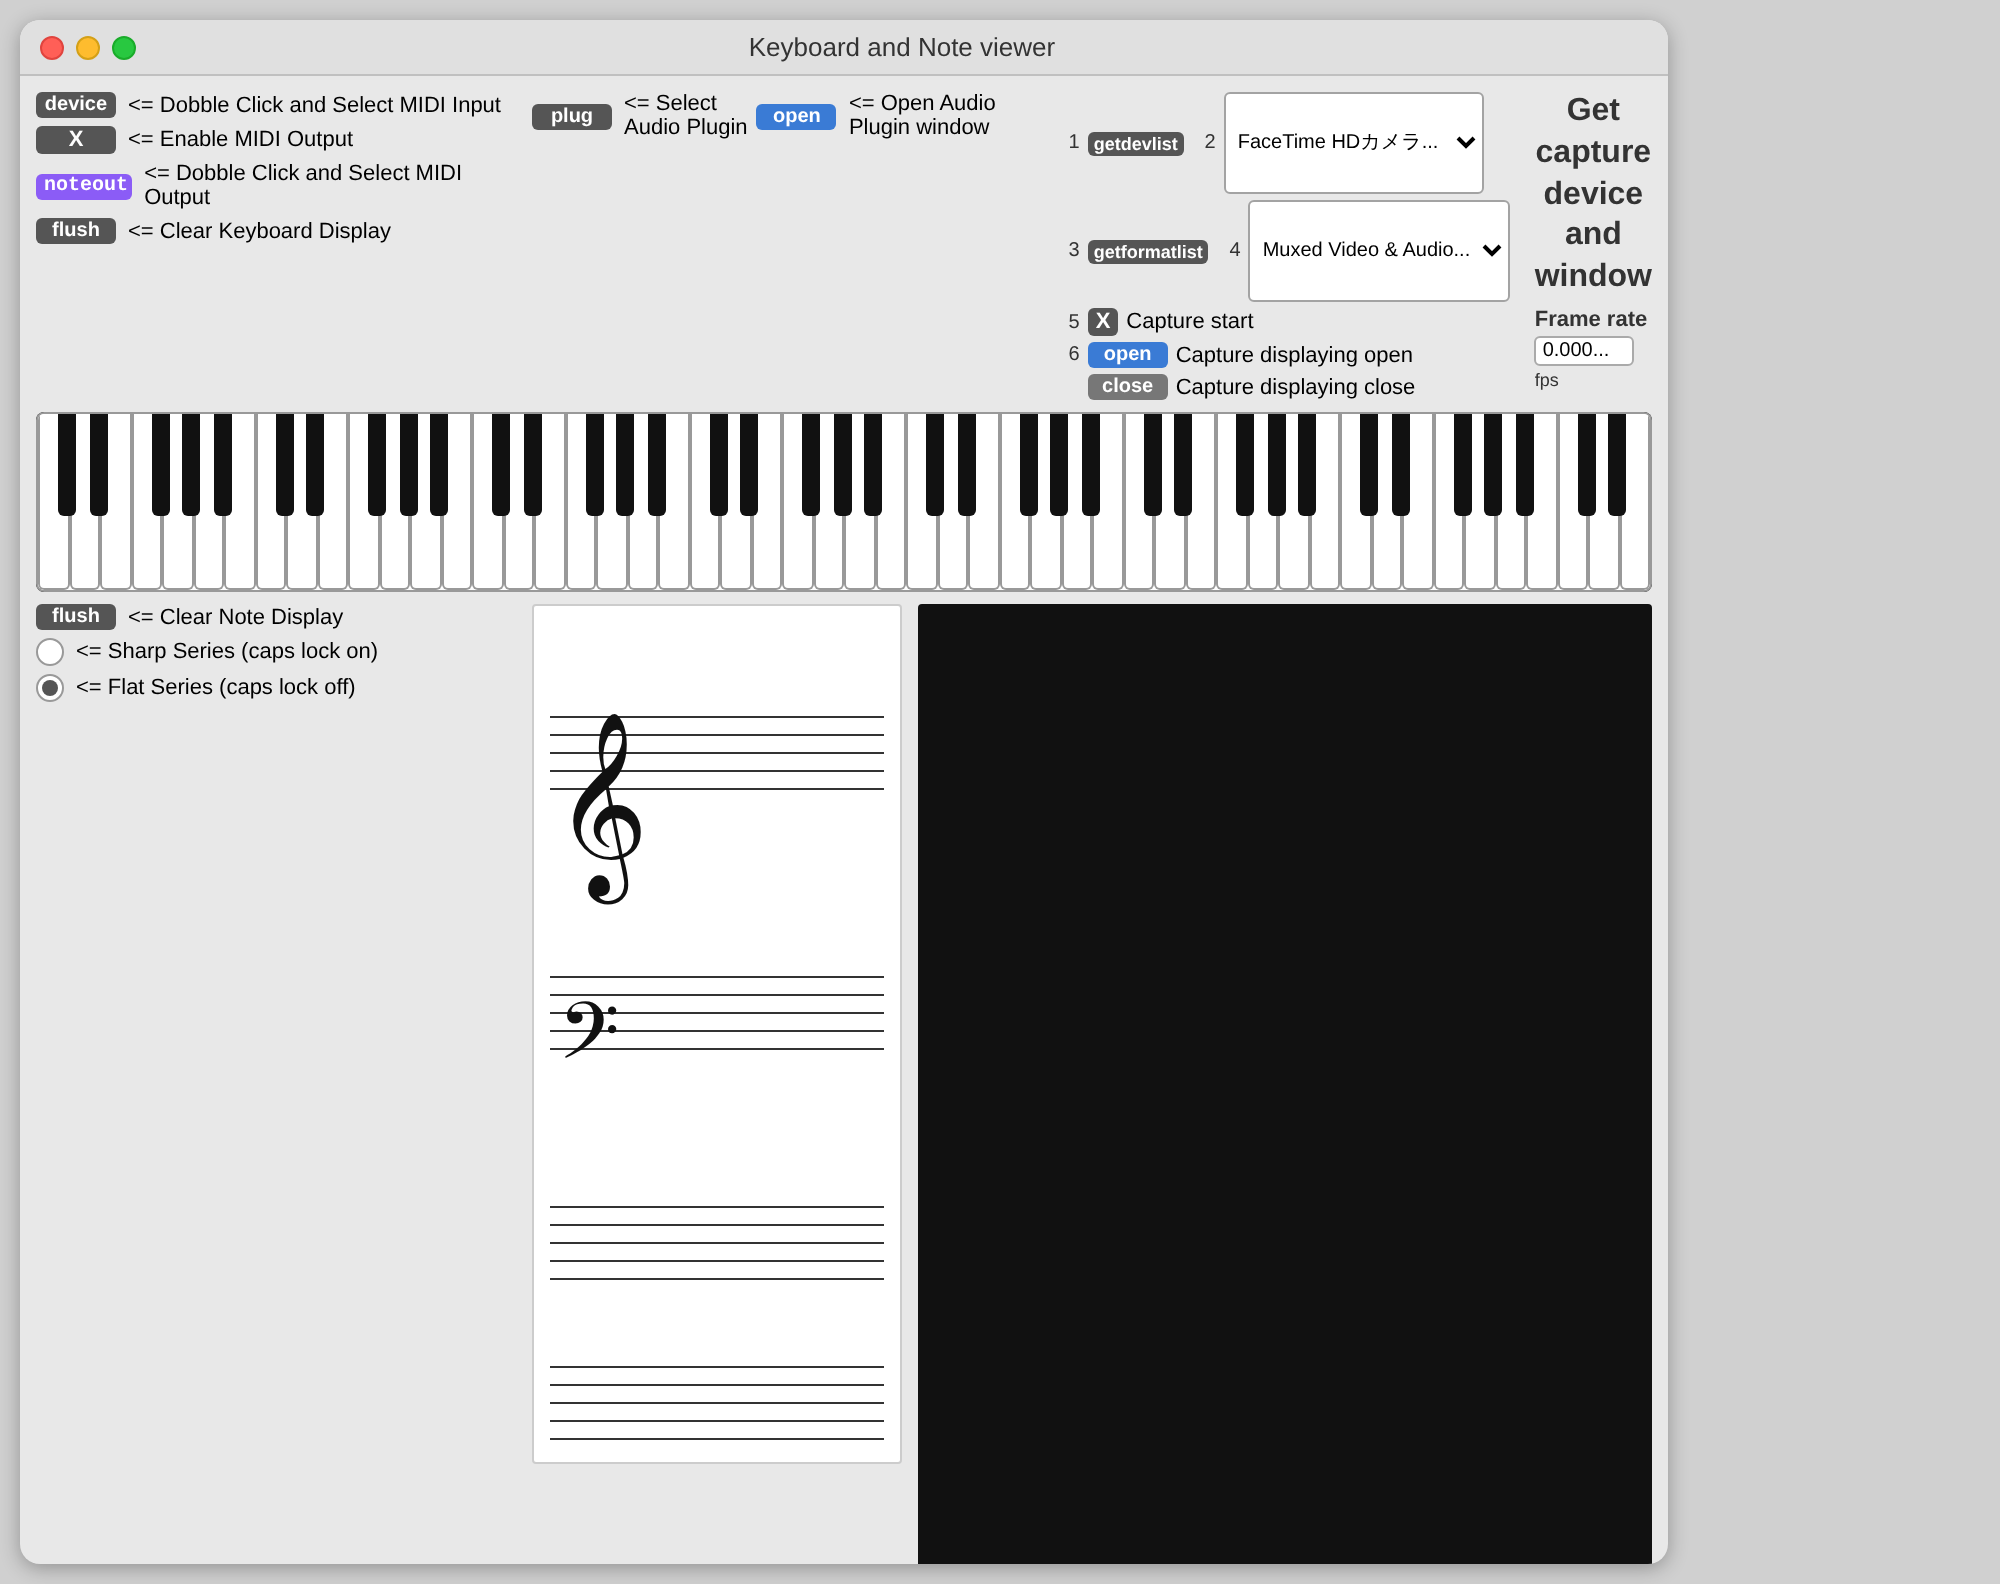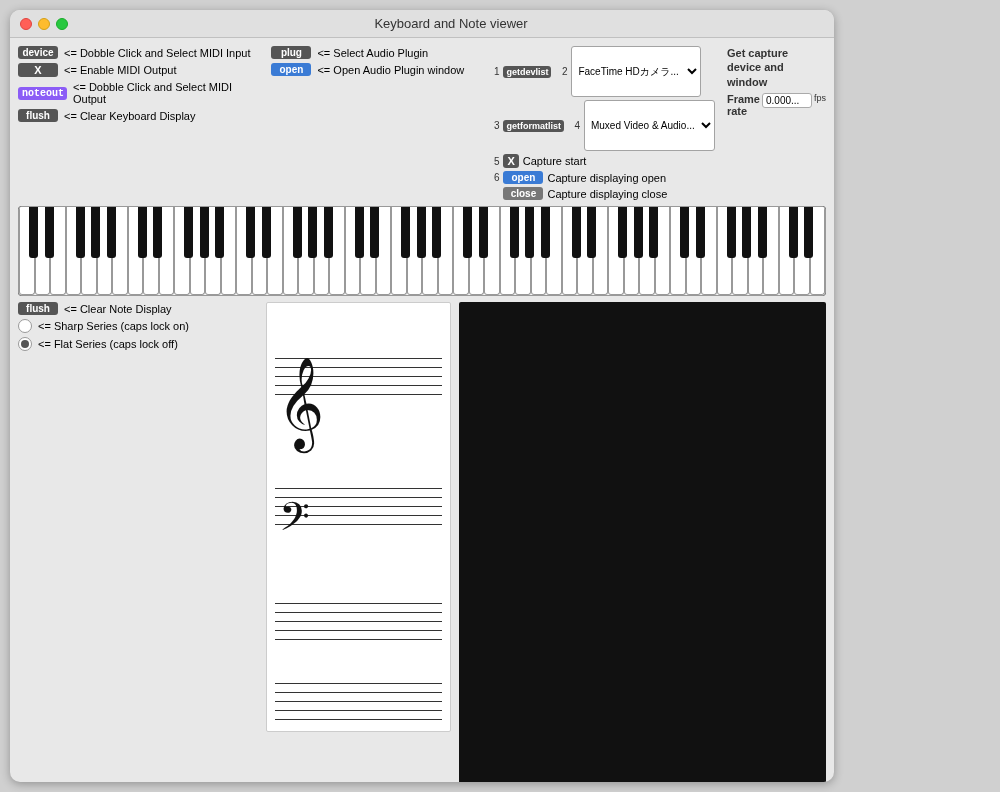--- a/index.html
+++ b/index.html
@@ -87,21 +87,21 @@
     .badge-x { background: #555; font-size: 11px; }
     .badge-noteout { background: #8b5cf6; font-family: Liberation Mono, monospace; }
     .badge-flush { background: #555; }
     .badge-plug { background: #555; }
     .badge-open { background: #3a7bd5; }
     .badge-close { background: #777; }
     .badge-small { background: #555; font-size: 9px; padding: 1px 3px; }
 
     .plugin-section {
       display: flex;
-      flex-direction: column;
+      flex-direction: row;
       gap: 4px;
       min-width: 200px;
     }
     .volume-label { font-size: 10px; color: #333; }
     .volume-slider-container {
       display: flex;
       flex-direction: column;
       align-items: center;
       gap: 2px;
     }
@@ -139,28 +139,29 @@
     }
     .device-select {
       font-size: 10px;
       padding: 18px 2px;
       border: 1px solid #a3a3a3;
       border-radius: 3px;
       background: white;
       min-width: 130px;
     }
     .capture-get-text {
-      font-size: 11px;
+      font-size: 16px;
       font-weight: bold;
       color: #333;
       line-height: 1.3;
+      text-align: center;
     }
     .frame-rate-section {
       display: flex;
-      flex-direction: row;
+      flex-direction: column;
       gap: 2px;
     }
     .frame-rate-label {
       font-size: 11px;
       font-weight: bold;
       color: #333;
     }
     .frame-rate-value {
       font-size: 10px;
       background: white;

